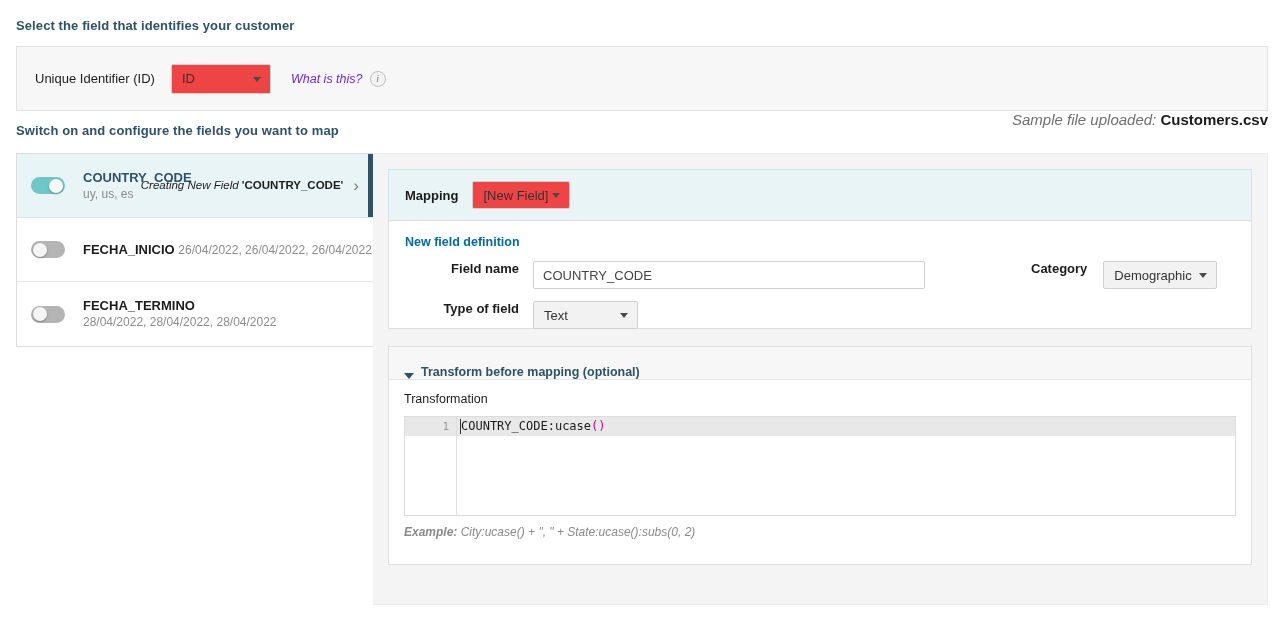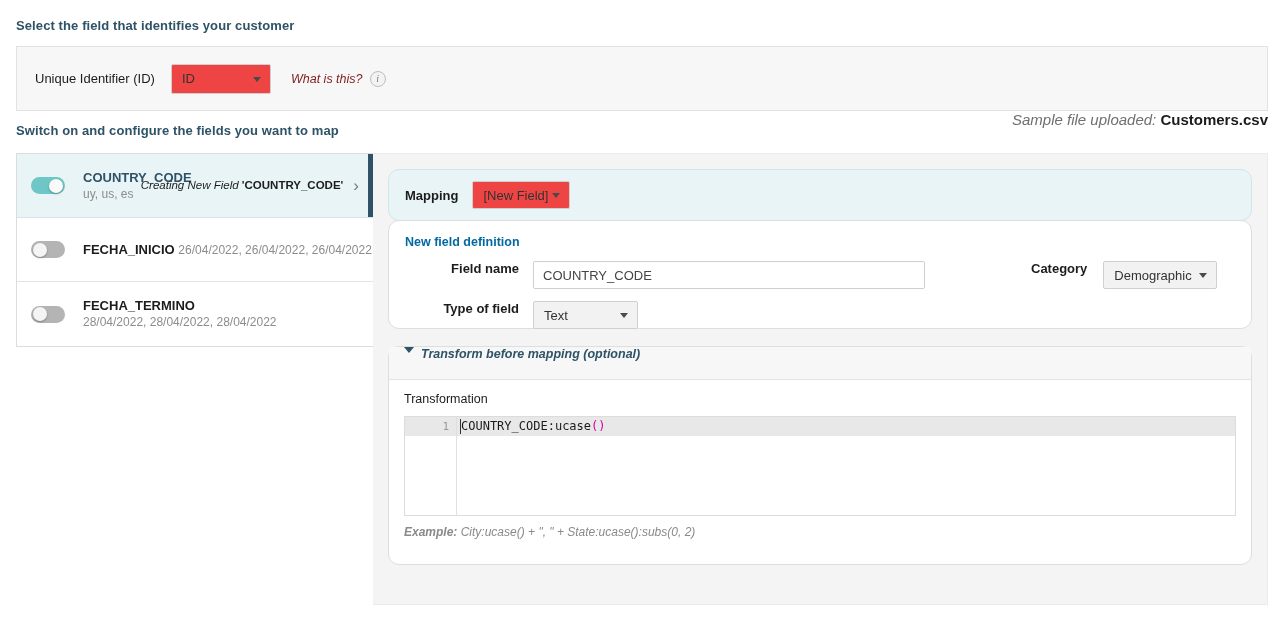--- a/index.html
+++ b/index.html
@@ -76,21 +76,21 @@
     border-left: 4.5px solid transparent;
     border-right: 4.5px solid transparent;
     border-top: 5px solid #4a4a4a;
   }
   #sel-id { margin-left: 16px; width: 100px; height: 30px; }
 
   .what-is-this {
     margin-left: 20px;
     font-size: 12.5px;
     font-style: italic;
-    color: #7f1d1d;
+    color: #6d28d9;
     cursor: pointer;
   }
   .info-icon {
     display: inline-flex;
     align-items: center;
     justify-content: center;
     width: 16px; height: 16px;
     border: 1px solid #bdbdbd;
     border-radius: 50%;
     background: #f3f3f3;
@@ -200,21 +200,21 @@
     width: 895px; height: 452px;
     background: #f4f4f4;
     border: 1px solid #ebebeb;
     border-left: none;
     padding: 15px;
   }
 
   .card {
     background: #ffffff;
     border: 1px solid #dedede;
-    border-radius: 11px;
+    border-radius: 0;
   }
 
   
   #card-mapping { height: 52px; display: flex; align-items: center;
                   background: #e9f4f6; border-color: #d0e6ea; }
   .mapping-label {
     margin-left: 16px;
     font-size: 13px;
     font-weight: bold;
     color: #1c1c1c;
@@ -266,25 +266,24 @@
   #sel-type { width: 105px; }
 
   
   #card-transform {
     margin-top: 17px;
     height: 219px;
   }
   .transform-head {
     height: 33px;
     display: flex;
-    align-items: flex-start;
+    align-items: flex-end;
     background: #f7f7f7;
     border-bottom: 1px solid #e4e4e4;
     cursor: pointer;
-    font-style: italic;
   }
   .tri-down {
     margin-left: 15px;
     width: 0; height: 0;
     border-left: 5px solid transparent;
     border-right: 5px solid transparent;
     border-top: 6px solid #2e5266;
   }
   .transform-title {
     margin-left: 7px;

